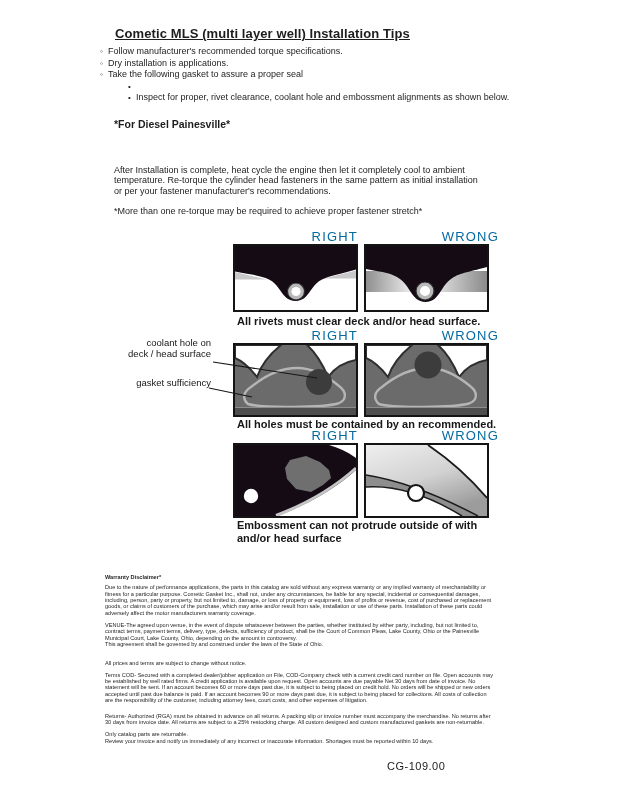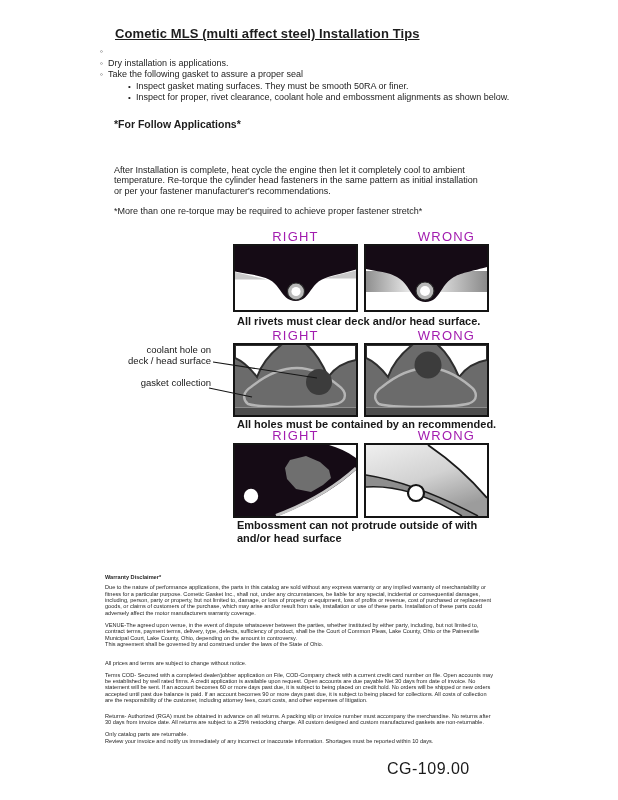--- a/index.html
+++ b/index.html
@@ -11,84 +11,84 @@
 
   .bullets{position:absolute;left:100px;top:46px;font-size:9px;line-height:11.6px;width:430px;}
   .bullet{display:flex;}
   .bullet .m{width:8px;flex:0 0 8px;font-size:8px;}
   .bullet.sub{margin-left:28px;}
 
   .diesel-h{position:absolute;left:114px;top:118px;font-size:10.5px;font-weight:bold;}
   .para{position:absolute;left:114px;width:412px;font-size:9px;line-height:10.4px;white-space:pre-line;}
   .p1{top:135px}.p2{top:165px}.pnote{top:206px}
 
-  .dlabel{position:absolute;width:125px;text-align:center;font-size:13px;letter-spacing:1.2px;color:#a21caf;}
+  .dlabel{position:absolute;width:125px;text-align:right;font-size:13px;letter-spacing:1.2px;color:#0369a1;}
   .dl-r1,.dl-w1{top:229px}.dl-r2,.dl-w2{top:328px}.dl-r3,.dl-w3{top:428px}
-  .dl-r1,.dl-r2,.dl-r3{left:233px}.dl-w1,.dl-w2,.dl-w3{left:384px}
+  .dl-r1,.dl-r2,.dl-r3{left:233px}.dl-w1,.dl-w2,.dl-w3{left:374px}
 
   .dbox{position:absolute;width:121px;border:2px solid #141414;background:#fff;}
   .b-r1,.b-w1{top:244px;height:64px}
   .b-r2,.b-w2{top:343px;height:70px}
   .b-r3,.b-w3{top:443px;height:71px}
   .b-r1,.b-r2,.b-r3{left:233px}.b-w1,.b-w2,.b-w3{left:364px}
   .dbox svg{display:block;width:100%;height:100%;}
 
   .caption{position:absolute;left:237px;font-size:11px;font-weight:bold;
            line-height:12.5px;white-space:pre-line;color:#181818;}
   .cap1{top:315px}.cap2{top:418px}.cap3{top:519px}
 
   .anno{position:absolute;width:130px;left:81px;text-align:right;font-size:9.5px;
         line-height:10.5px;white-space:pre-line;color:#161616;}
-  .anno1{top:345px}.anno2{top:378px}
+  .anno1{top:338px}.anno2{top:378px}
 
   .leaders{position:absolute;left:0;top:0;pointer-events:none;}
 
   .disclaimer{position:absolute;left:105px;top:574px;width:414px;font-size:5.6px;
               line-height:6.35px;color:#262626;}
   .disclaimer .dh{font-weight:bold;margin:0;}
   .disclaimer p{margin:0;white-space:pre-line;}
   .dp1{margin-top:4px !important}
   .dp2{margin-top:6px !important}
   .dp3{margin-top:13px !important}
   .dp4{margin-top:5px !important}
   .dp5{margin-top:9px !important}
   .dp6{margin-top:6px !important}
 
-  .footer{position:absolute;left:387px;top:760px;font-size:16px;letter-spacing:.5px;color:#1a1a1a;}
+  .footer{position:absolute;left:387px;top:760px;font-size:11px;letter-spacing:.5px;color:#1a1a1a;}
 </style>
 </head>
 <body>
 
 <div class="page">
 
-  <div class="title">Cometic MLS (multi affect steel) Installation Tips</div>
+  <div class="title">Cometic MLS (multi layer well) Installation Tips</div>
 
   <div class="bullets">
     <div class="bullet">
       <span class="m">◦</span>
+      <span>Follow manufacturer's recommended torque specifications.</span>
     </div>
     <div class="bullet">
       <span class="m">◦</span>
       <span>Dry installation is applications.</span>
     </div>
     <div class="bullet">
       <span class="m">◦</span>
       <span>Take the following gasket to assure a proper seal</span>
     </div>
     <div class="bullet sub">
       <span class="m">•</span>
-      <span>Inspect gasket mating surfaces.  They must be smooth 50RA or finer.</span>
     </div>
     <div class="bullet sub">
       <span class="m">•</span>
       <span>Inspect for proper, rivet clearance, coolant hole and embossment alignments as shown below.</span>
     </div>
   </div>
 
-  <div class="diesel-h">*For Follow Applications*</div>
+  <div class="diesel-h">*For Diesel Painesville*</div>
   <div class="para p2">After Installation is complete, heat cycle the engine then let it completely cool to ambient
 temperature. Re-torque the cylinder head fasteners in the same pattern as initial installation
 or per your fastener manufacturer's recommendations.</div>
   <div class="para pnote">*More than one re-torque may be required to achieve proper fastener stretch*</div>
 
   <div class="dlabel dl-r1">RIGHT</div>
   <div class="dlabel dl-w1">WRONG</div>
 
   <div class="dbox b-r1">
     <svg viewBox="0 0 121 64" preserveAspectRatio="none">
@@ -119,21 +119,21 @@
     </svg>
   </div>
 
   <div class="caption cap1">All rivets must clear deck and/or head surface.</div>
 
   <div class="dlabel dl-r2">RIGHT</div>
   <div class="dlabel dl-w2">WRONG</div>
 
   <div class="anno anno1">coolant hole on
 deck / head surface</div>
-  <div class="anno anno2">gasket collection</div>
+  <div class="anno anno2">gasket sufficiency</div>
 
   <div class="dbox b-r2">
     <svg viewBox="0 0 121 70" preserveAspectRatio="none">
       <rect x="0" y="0" width="121" height="70" fill="#6b6b6b"></rect>
       <path d="M0,0 H46 C35,9 26,20 22,32 C15,23 7,16 0,13 Z" fill="#ffffff" stroke="#2e2e2e" stroke-width="2"></path>
       <path d="M72,0 H121 V15 C109,17 99,24 93,32 C88,20 81,8 72,0 Z" fill="#ffffff" stroke="#2e2e2e" stroke-width="2"></path>
       <path d="M13,59 C7,54 8,47 16,42 C32,29 48,23 62,23 C77,23 92,31 104,41 C112,47 112,55 103,58.5 C88,62.5 28,63.5 13,59 Z" fill="none" stroke="#b5b5b5" stroke-width="2.4"></path>
       <rect x="0" y="62" width="121" height="1.2" fill="#8d8d8d"></rect>
       <rect x="0" y="63" width="121" height="7" fill="#4e4e4e"></rect>
       <circle cx="84" cy="37" r="13" fill="#3c3c3c"></circle>

